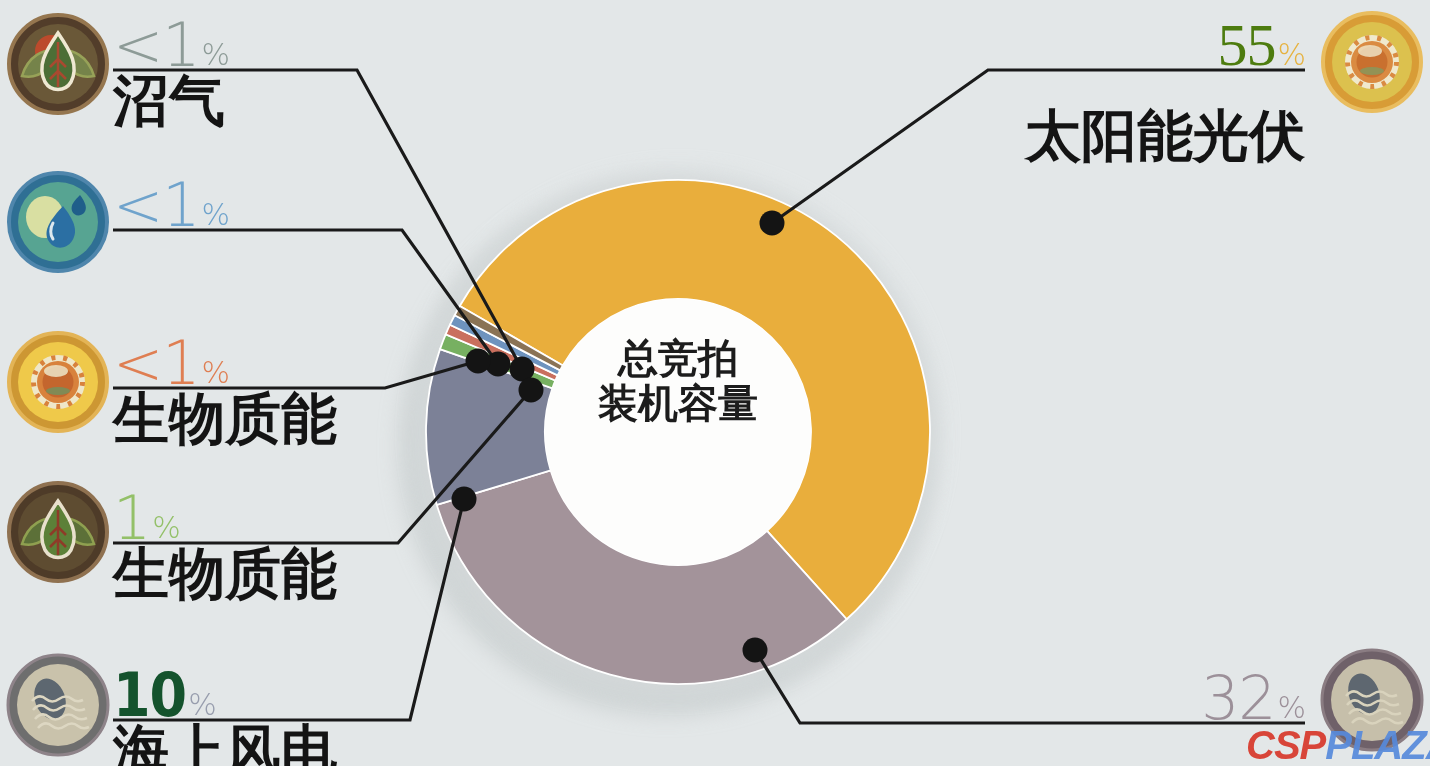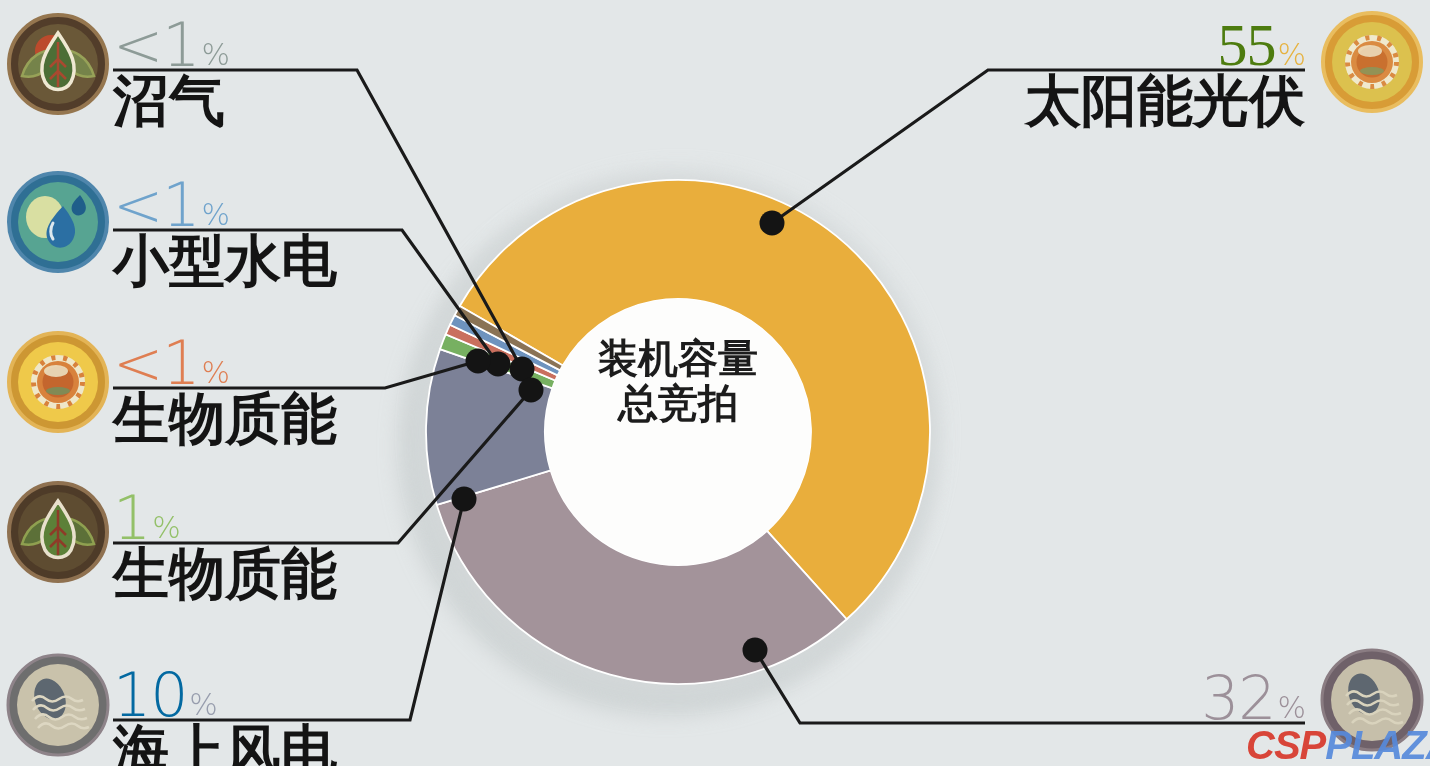--- a/index.html
+++ b/index.html
@@ -14,21 +14,21 @@
     font-family:"DejaVu Sans","Liberation Sans",sans-serif;
     font-weight:200;font-stretch:condensed;letter-spacing:-1px;
   }
   .pct .num{font-size:60px;line-height:50px;}
   .pct .sym{font-size:30px;line-height:30px;margin-left:2px;}
   .cname{
     position:absolute;color:#141414;
     font-family:"Liberation Serif","DejaVu Serif",serif;
     font-weight:bold;font-size:56px;line-height:46px;white-space:nowrap;
   }
-  .right-align{text-align:left;}
+  .right-align{text-align:left;margin-top:35px;}
   .icon{position:absolute;width:104px;height:104px;}
   #center-label{
     position:absolute;left:518px;top:336px;width:320px;text-align:center;color:#1c1c1c;
   }
   #center-label .t{
     font-family:"Liberation Serif","DejaVu Serif",serif;font-weight:bold;
     font-size:40px;line-height:45px;
   }
   #center-label .v{
     font-family:"DejaVu Sans","Liberation Sans",sans-serif;font-weight:200;
@@ -161,54 +161,53 @@
   <div class="pct" style="left:113px;top:20px">
     <span class="num" style="color: rgb(141, 155, 151);">&lt;1</span>
     <span class="sym" style="color: rgb(141, 155, 151);">%</span>
   </div>
   <div class="cname" style="left:113px;top:78px">沼气</div>
 
   <div class="pct" style="left:113px;top:180px">
     <span class="num" style="color: rgb(111, 163, 204);">&lt;1</span>
     <span class="sym" style="color: rgb(111, 163, 204);">%</span>
   </div>
-  <div class="cname" style="left:113px;top:238px">小型水电</div>
 
   <div class="pct" style="left:113px;top:338px">
     <span class="num" style="color: rgb(223, 126, 82);">&lt;1</span>
     <span class="sym" style="color: rgb(223, 126, 82);">%</span>
   </div>
   <div class="cname" style="left:113px;top:396px">生物质能</div>
 
   <div class="pct" style="left:113px;top:493px">
     <span class="num" style="color: rgb(147, 192, 104);">1</span>
     <span class="sym" style="color: rgb(147, 192, 104);">%</span>
   </div>
   <div class="cname" style="left:113px;top:551px">生物质能</div>
 
   <div class="pct" style="left:113px;top:670px">
-    <span class="num" style="color: #0369a1;">10</span>
+    <span class="num" style="color: #14532d; font-weight: bold;">10</span>
     <span class="sym" style="color: rgb(151, 157, 173);">%</span>
   </div>
   <div class="cname" style="left:113px;top:728px">海上风电</div>
 
   <div class="pct" style="right:125px;top:20px;justify-content:flex-end">
     <span class="num" style="color: #4d7c0f; font-family: Liberation Serif, serif;">55</span>
     <span class="sym" style="color: rgb(230, 178, 63);">%</span>
   </div>
   <div class="cname right-align" style="right:125px;top:78px">太阳能光伏</div>
 
   <div class="pct" style="right:125px;top:673px;justify-content:flex-start">
     <span class="num" style="color: rgb(156, 144, 153);">32</span>
     <span class="sym" style="color: rgb(156, 144, 153);">%</span>
   </div>
 
   <div id="center-label">
+    <div class="t">总竞拍</div>
     <div class="t">装机容量</div>
-    <div class="t">总竞拍</div>
   </div>
 
   <div id="watermark">
     <span style="color: rgb(216, 56, 43);">CSP</span><span style="color: rgb(87, 138, 219);">PLAZA</span>
   </div>
 
   <div id="bottom-strip"></div>
 </div>
 
 </body></html>

